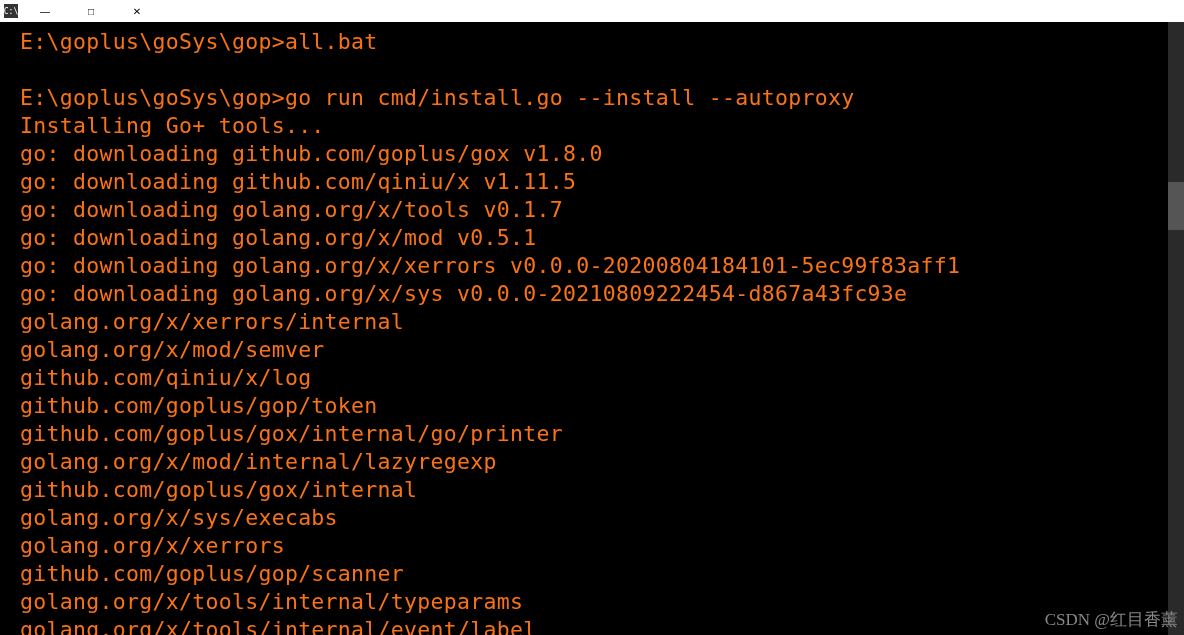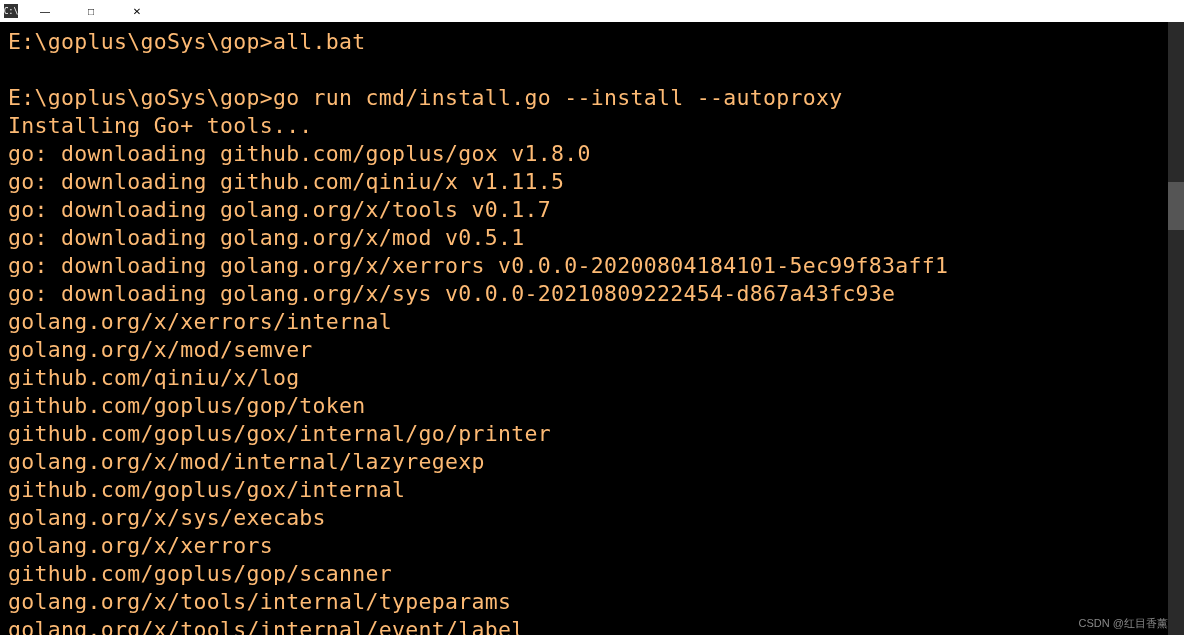--- a/index.html
+++ b/index.html
@@ -49,22 +49,22 @@
       width: 46px;
       height: 22px;
       display: flex;
       align-items: center;
       justify-content: center;
       color: #000;
       font-size: 10px;
     }
     .terminal {
       background: #000;
-      color: #fdba74;
-      padding: 6px 8px;
+      color: #f97316;
+      padding: 6px 20px;
       font-size: 21.5px;
       line-height: 28px;
       white-space: pre;
       font-family: Consolas, 'NSimSun', 'SimSun', monospace;
       letter-spacing: 0.3px;
       position: relative;
       height: calc(635px - 22px);
     }
     .scrollbar {
       position: absolute;
@@ -77,25 +77,25 @@
     .scrollbar-thumb {
       position: absolute;
       right: 0;
       top: 160px;
       width: 16px;
       height: 48px;
       background: #555;
     }
     .watermark {
       position: absolute;
-      right: 16px;
+      right: 6px;
       bottom: 4px;
       color: #888;
-      font-size: 11px;
-      font-family: Liberation Sans, sans-serif;
+      font-size: 17px;
+      font-family: Liberation Serif, serif;
     }
     .termline {
       display: block;
     }
   </style>
 </head>
 <body>
 
 <div class="titlebar">
   <div class="titlebar-icon">

